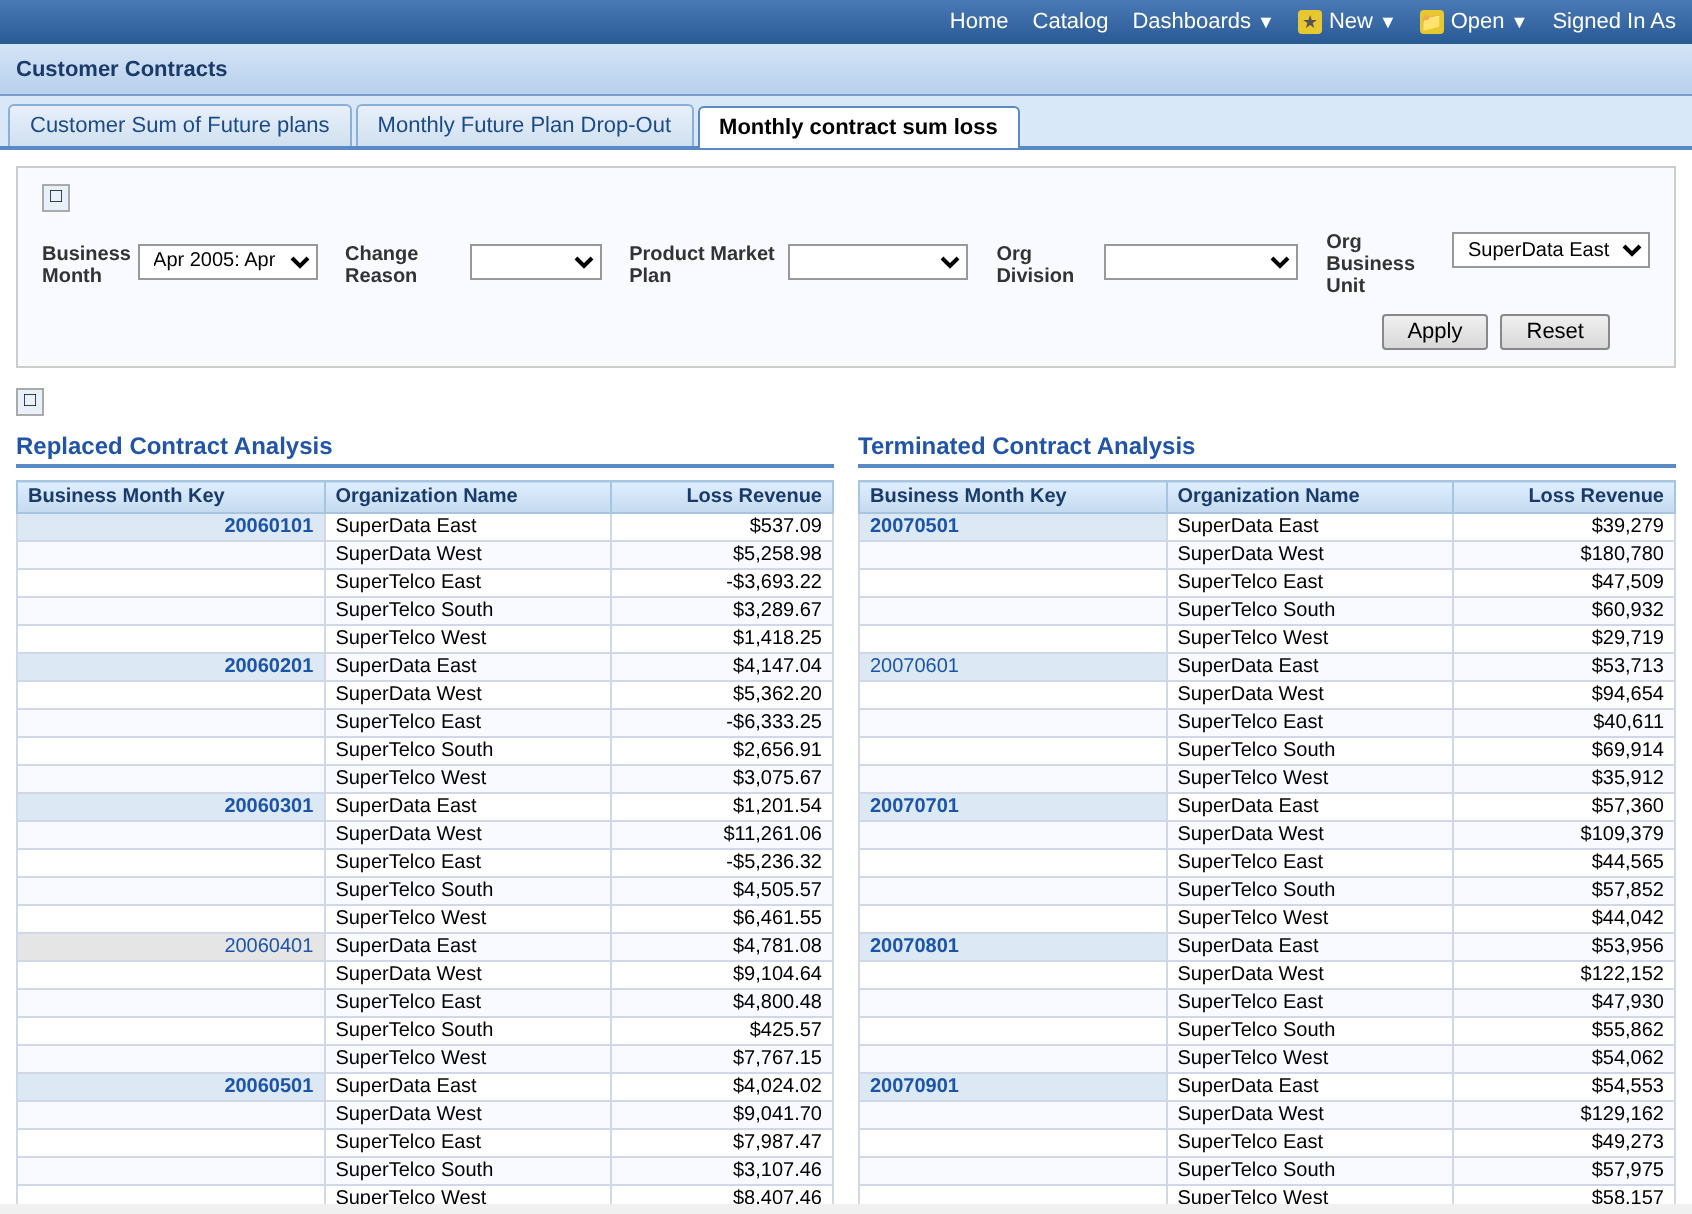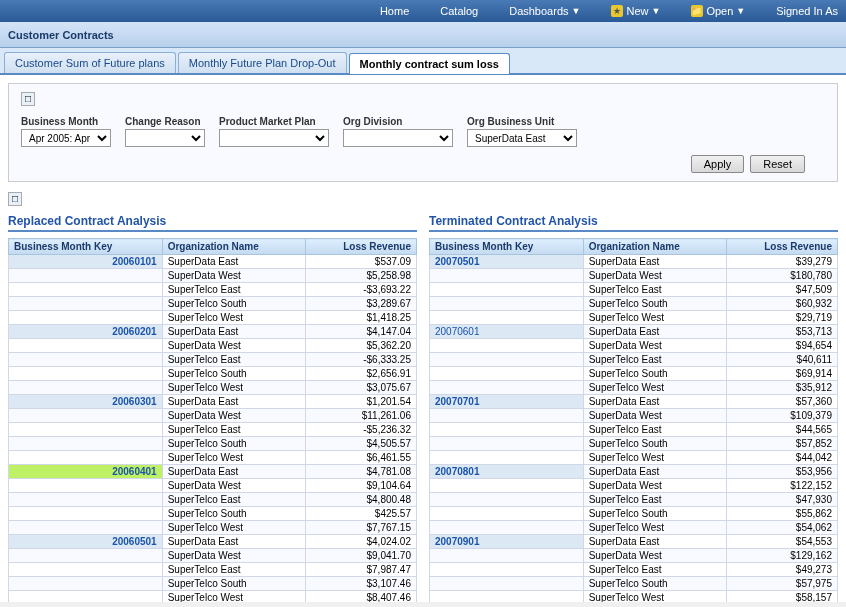--- a/index.html
+++ b/index.html
@@ -15,21 +15,20 @@
       padding: 0 8px;
       gap: 12px;
     }
     .top-nav-item {
       color: #fff;
       font-size: 11px;
       cursor: pointer;
       display: flex;
       align-items: center;
       gap: 3px;
-      margin-left: 19px;
     }
     .top-nav-item .arrow { font-size: 9px; }
 
     
     .window-title-bar {
       background: linear-gradient(to bottom, #d4e4f7, #b8d0ec);
       height: 26px;
       display: flex;
       align-items: center;
       padding: 0 8px;
@@ -85,21 +84,21 @@
       background: #f8faff;
     }
     .filter-row {
       display: flex;
       align-items: center;
       gap: 14px;
       margin-top: 6px;
     }
     .filter-group {
       display: flex;
-      flex-direction: column;
+      flex-direction: row;
       gap: 2px;
     }
     .filter-label {
       font-size: 10px;
       color: #333;
       font-weight: bold;
     }
     .filter-input, .filter-select {
       font-size: 10px;
       border: 1px solid #999;
@@ -351,21 +350,21 @@
               <td class=""></td>
               <td class="org">SuperTelco South</td>
               <td class="amount">$4,505.57</td>
             </tr>
             <tr>
               <td class=""></td>
               <td class="org">SuperTelco West</td>
               <td class="amount">$6,461.55</td>
             </tr>
             <tr>
-              <td class="key" style="background: #bef264; color: rgb(26, 85, 170); font-weight: bold;">20060401</td>
+              <td class="key" style="background: #e5e5e5; color: rgb(26, 85, 170); font-weight: normal;">20060401</td>
               <td class="org">SuperData East</td>
               <td class="amount">$4,781.08</td>
             </tr>
             <tr>
               <td class=""></td>
               <td class="org">SuperData West</td>
               <td class="amount">$9,104.64</td>
             </tr>
             <tr>
               <td class=""></td>

